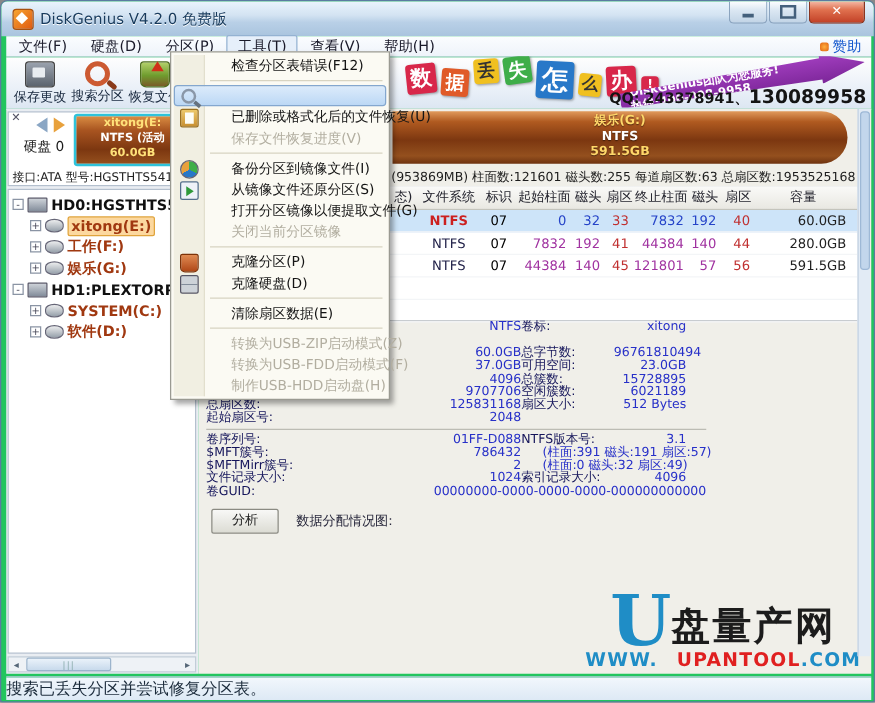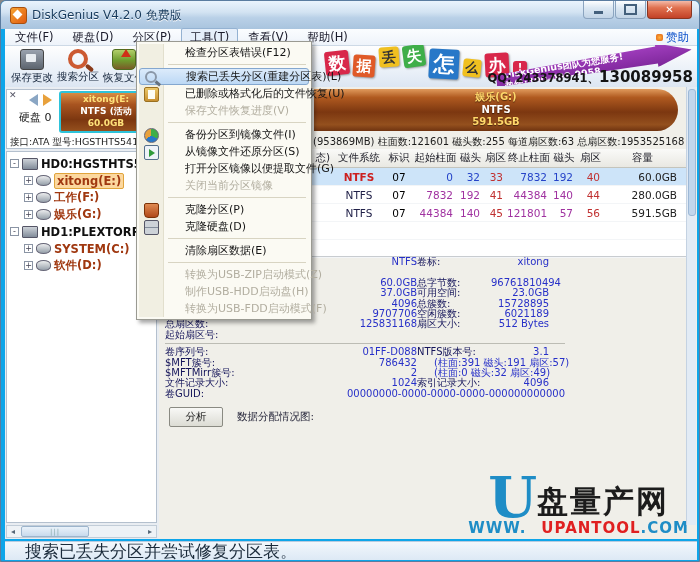--- a/index.html
+++ b/index.html
@@ -1,16 +1,16 @@
 <!DOCTYPE html>
 <html><head>
 <meta charset="utf-8">
 <style>
   html,body{margin:0;padding:0;background:#888;font-family:"DejaVu Sans","Liberation Sans",sans-serif;}
-  .win{position:relative;width:700px;height:562px;background:#0ea5e9;border:1px solid #5a7ca0;
+  .win{position:relative;width:700px;height:562px;background:#22c55e;border:1px solid #5a7ca0;
        border-radius:6px 6px 2px 2px;overflow:hidden;box-sizing:border-box;}
   
   .titlebar{position:absolute;left:0;top:0;width:700px;height:28px;
     background:linear-gradient(180deg,#eaf4fd 0%,#d3e3f2 40%,#b9d0e7 60%,#a9c4de 100%);}
   .app-ico{position:absolute;left:9px;top:6px;width:15px;height:15px;border-radius:3px;
     background:linear-gradient(135deg,#f7a432,#e05a10);border:1px solid #a8500e;}
   .app-ico i{position:absolute;left:3px;top:3px;width:7px;height:7px;background:#fff;transform:rotate(45deg);}
   .title-txt{position:absolute;left:31px;top:6px;font-size:12px;color:#173a5c;text-shadow:0 1px 0 #fff;}
   .wbtns{position:absolute;right:9px;top:0;display:flex;gap:1px;}
   .wbtn{width:29px;height:17px;border:1px solid #8ba4bf;border-top:none;border-radius:0 0 4px 4px;
@@ -107,21 +107,21 @@
   .vthumb{position:absolute;left:1px;top:2px;width:6px;height:125px;background:#c2d6ec;border:1px solid #9db8d6;border-radius:3px;}
   
   .watermark{position:absolute;right:8px;bottom:2px;text-align:center;}
   .wm-top{display:flex;align-items:flex-end;justify-content:center;}
   .wm-u{font-size:56px;line-height:48px;font-weight:bold;color:#1f8dc6;font-family:"DejaVu Serif","Liberation Serif",serif;}
   .wm-cn{font-size:31px;font-weight:bold;color:#1c1c1c;letter-spacing:2px;line-height:40px;}
   .wm-url{font-size:15px;font-weight:bold;letter-spacing:1px;margin-top:-2px;}
   
   .statusbar{position:absolute;left:4px;top:540px;width:692px;height:18px;
     background:linear-gradient(180deg,#f2f7fc,#dde9f5);border-top:1px solid #b8cce0;display:flex;align-items:center;}
-  .status-txt{font-size:17px;color:#1a2a3a;margin-left:20px;font-family:Liberation Serif, serif;}
+  .status-txt{font-size:13px;color:#1a2a3a;margin-left:0;font-family:Liberation Serif, serif;}
   
   .toolsmenu{position:absolute;left:135px;top:40px;width:176px;background:#fbfaf3;border:1px solid #9a9a92;
     box-shadow:3px 3px 4px rgba(0,0,0,.35);padding:2px;box-sizing:border-box;z-index:50;}
   .menu-gutter{position:absolute;left:2px;top:2px;bottom:2px;width:24px;background:#f1efe2;border-right:1px solid #e2dfcd;}
   .menu-item{position:relative;height:17px;line-height:17px;padding-left:46px;font-size:11px;color:#141414;white-space:nowrap;}
   .menu-item.hl{background:linear-gradient(180deg,#dcebfb,#bcd8f5);border:1px solid #84a7cf;border-radius:3px;height:15px;line-height:15px;}
   .menu-item.dis{color:#b2aea0;}
   .menu-sep{height:1px;background:#d8d4c2;margin:3px 3px 3px 29px;}
   .mi{position:absolute;left:5px;top:2px;width:13px;height:13px;}
   .search-lost-icon{border:2px solid #8a97a8;border-radius:50%;width:8px;height:8px;box-sizing:content-box;}
@@ -357,20 +357,21 @@
           <span class="dv2">6021189</span>
         </div>
         <div class="dt-row">
           <span class="dl">总扇区数:</span>
           <span class="dv">125831168</span>
           <span class="dl2">扇区大小:</span>
           <span class="dv2">512 Bytes</span>
         </div>
         <div class="dt-row">
           <span class="dl">起始扇区号:</span>
+          <span class="dv">2048</span>
           <span class="dl2"></span>
           <span class="dv2"></span>
         </div>
         <div class="dt-sep"></div>
         <div class="dt-row">
           <span class="dl">卷序列号:</span>
           <span class="dv">01FF-D088</span>
           <span class="dl2">NTFS版本号:</span>
           <span class="dv2">3.1</span>
         </div>
@@ -419,33 +420,33 @@
 
   <div class="statusbar">
     <div class="status-txt">搜索已丢失分区并尝试修复分区表。</div>
   </div>
 
   <div class="toolsmenu">
     <div class="menu-gutter"></div>
     <div style="position:relative;">
         <div class="menu-item"><span>检查分区表错误(F12)</span></div>
         <div class="menu-sep"></div>
-        <div class="menu-item hl"><span class="mi search-lost-icon"></span><span>搜索已丢失分区(重建分区表)(L)</span></div>
+        <div class="menu-item hl"><span class="mi search-lost-icon"></span></div>
         <div class="menu-item"><span class="mi file-recover-icon"></span><span>已删除或格式化后的文件恢复(U)</span></div>
         <div class="menu-item dis"><span>保存文件恢复进度(V)</span></div>
         <div class="menu-sep"></div>
         <div class="menu-item"><span class="mi backup-image-icon"></span><span>备份分区到镜像文件(I)</span></div>
         <div class="menu-item"><span class="mi restore-image-icon"></span><span>从镜像文件还原分区(S)</span></div>
         <div class="menu-item"><span>打开分区镜像以便提取文件(G)</span></div>
         <div class="menu-item dis"><span>关闭当前分区镜像</span></div>
         <div class="menu-sep"></div>
         <div class="menu-item"><span class="mi clone-partition-icon"></span><span>克隆分区(P)</span></div>
         <div class="menu-item"><span class="mi clone-disk-icon"></span><span>克隆硬盘(D)</span></div>
         <div class="menu-sep"></div>
         <div class="menu-item"><span>清除扇区数据(E)</span></div>
         <div class="menu-sep"></div>
         <div class="menu-item dis"><span>转换为USB-ZIP启动模式(Z)</span></div>
+        <div class="menu-item dis"><span>转换为USB-FDD启动模式(F)</span></div>
         <div class="menu-item dis"><span>制作USB-HDD启动盘(H)</span></div>
-        <div class="menu-item dis"><span>转换为USB-FDD启动模式(F)</span></div>
       </div>
   </div>
 
 </div>
 
 </body></html>

